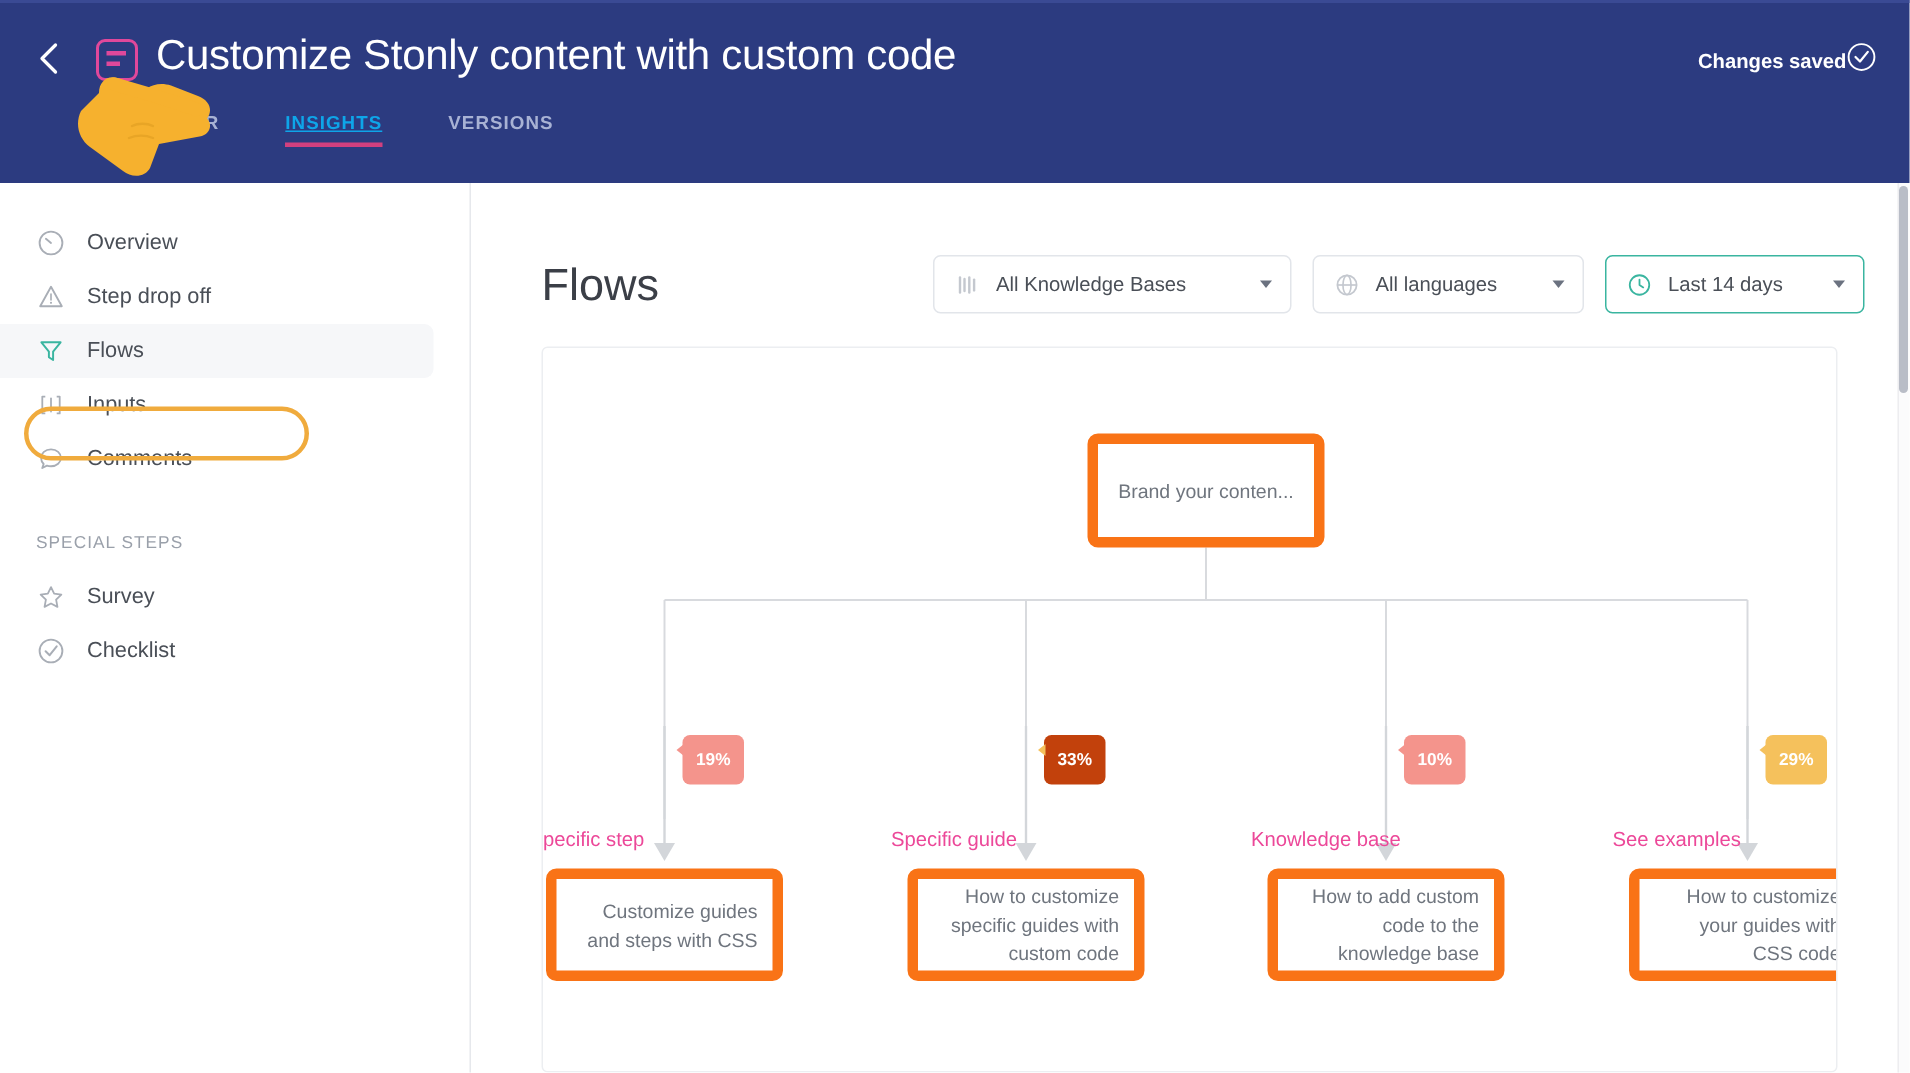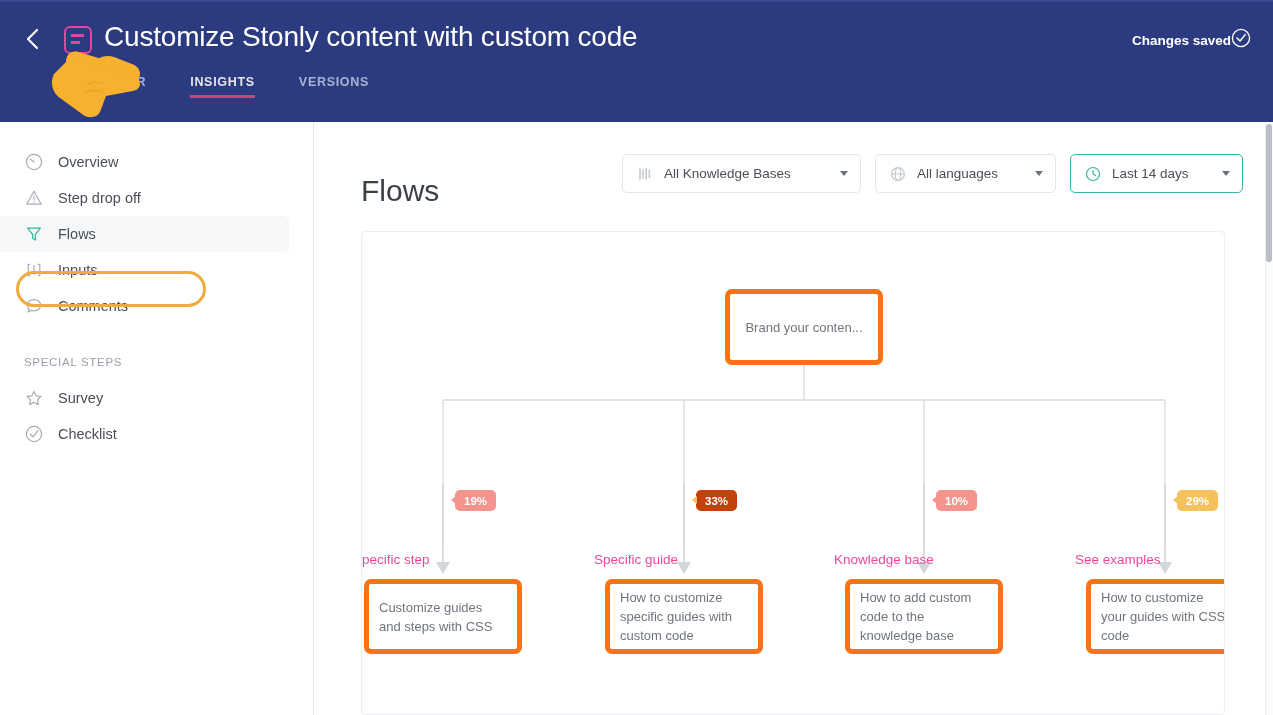--- a/index.html
+++ b/index.html
@@ -58,21 +58,21 @@
   .tab {
     font-size: 12.5px; font-weight: bold;
     letter-spacing: 0.7px;
     color: #a8b2d4;
     padding: 0 0 9px 0;
     margin-right: 44px;
     cursor: pointer;
     position: relative;
     white-space: nowrap;
   }
-  .tab.active { color: #e5e5e5; }
+  .tab.active { color: #0ea5e9; text-decoration: underline; }
   .tab.active::after {
     content: ""; position: absolute;
     left: 0; right: 0; bottom: 0; height: 3px;
     background: #d1407f;
   }
 
   .changes-saved {
     position: absolute; right: 22px; top: 26px;
     display: flex; align-items: center; 
   }
@@ -140,21 +140,21 @@
     position: absolute; left: 314px; top: 122px;
     width: 959px; height: 593px;
     background: #ffffff;
     overflow: hidden;
   }
   .page-title {
     position: absolute; left: 47px; top: 170px;
     font-size: 30px; font-weight: 400; color: #3b3f47;
   }
   .filters {
-    position: absolute; left: 308px; top: 32px;
+    position: absolute; left: 308px; top: 48px;
     display: flex; align-items: center; gap: 14px;
   }
   .filter {
     display: flex; align-items: center;
     height: 39px;
     border: 1px solid #e2e5ea;
     border-radius: 5px;
     background: #ffffff;
     padding: 0 12px 0 13px;
     cursor: pointer;
@@ -187,25 +187,25 @@
     width: 864px; height: 484px;
     background: #ffffff;
     border: 1px solid #eceef1;
     border-radius: 4px;
     overflow: hidden;
   }
   .flow-svg { position: absolute; left: 0; top: 0; }
 
   .node {
     position: absolute;
-    border: 5px solid #f97316;
+    border: 7px solid #f97316;
     border-radius: 7px;
     background: #ffffff;
     display: flex; align-items: center; justify-content: center;
-    text-align: left;
+    text-align: right;
     color: #6f757e;
     font-size: 13px;
     line-height: 19px;
     padding: 6px 10px;
     cursor: pointer;
   }
   .node-root { left: 363px; top: 57px; width: 158px; height: 76px; }
   .node-leaf { top: 347px; width: 158px; height: 75px; }
 
   .branch-label {
@@ -213,21 +213,21 @@
     top: 320px;
     font-size: 13.5px; color: #ec4899;
     text-align: left;
     width: 180px;
     white-space: nowrap;
   }
 
   .pct {
     position: absolute;
     top: 258px;
-    height: 21px;
+    height: 33px;
     border-radius: 5px;
     color: #ffffff;
     font-size: 11.5px; font-weight: bold;
     display: flex; align-items: center; justify-content: center;
     padding: 0 9px;
     cursor: pointer;
   }
   .pct::before {
     content: "";
     position: absolute; left: -4px; top: 6px;

